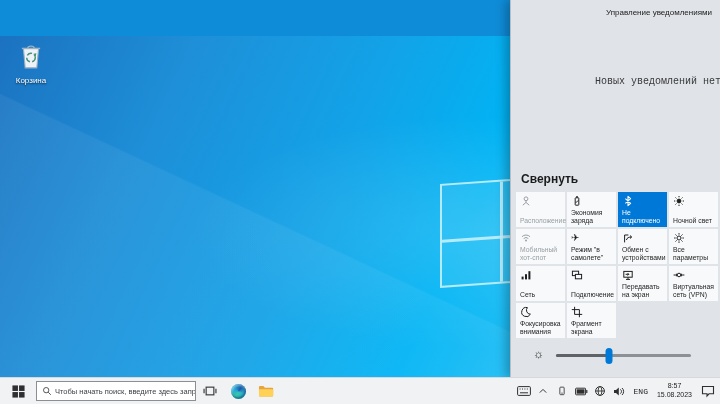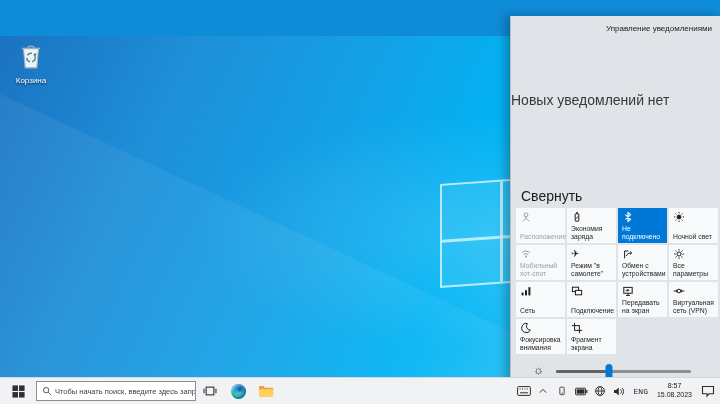--- a/index.html
+++ b/index.html
@@ -24,25 +24,25 @@
     text-shadow:0 1px 2px rgba(0,0,0,.75);}
   .dicon-bin{left:2px;top:6px;}
   .dicon-edge{left:2px;top:52px;}
   .edge-ball{position:relative;width:24px;height:24px;margin:0 auto;border-radius:50%;
     background:conic-gradient(from 210deg,#35c8a8,#27a0dc,#1b55ac,#2fb9c8,#35c8a8);
     box-shadow:inset -2px -3px 4px rgba(10,40,110,.55), inset 2px 3px 4px rgba(190,255,230,.5);}
   .shortcut-arrow{position:absolute;left:-2px;bottom:-2px;width:8px;height:8px;background:#fff;
     border-radius:1px;font-size:7px;line-height:8px;color:#1e62c8;font-weight:bold;}
 
   
-  .panel{position:absolute;left:510px;top:16px;width:210px;height:378px;
+  .panel{position:absolute;left:510px;top:0;width:210px;height:378px;
     background:#e0e4e8;border-left:1px solid #b9bec4;box-shadow:-4px 0 10px rgba(0,0,0,.28);}
   .manage-link{position:absolute;top:8px;right:9px;font-size:8px;color:#1b1b1b;cursor:pointer;}
-  .empty-msg{position:absolute;top:76px;left:0;right:0;text-align:left;font-size:14px;color:#38383a;}
-  .collapse-link{position:absolute;top:172px;left:10px;font-size:14px;color:#1b1b1b;cursor:pointer;}
+  .empty-msg{position:absolute;top:76px;left:0;right:0;text-align:right;font-size:10px;color:#38383a;font-family:Liberation Mono, monospace;}
+  .collapse-link{position:absolute;top:172px;left:10px;font-size:12px;color:#1b1b1b;cursor:pointer;font-weight:bold;}
   .tiles{position:absolute;left:5px;top:192px;display:grid;
     grid-template-columns:repeat(4,49px);grid-auto-rows:35px;gap:2px;}
   .tile{position:relative;background:#f7f9fa;color:#1f1f1f;cursor:pointer;box-sizing:border-box;}
   .tile .ticon{position:absolute;left:4px;top:3px;width:12px;height:12px;color:#1f1f1f;}
   .tile .tlabel{position:absolute;left:4px;right:2px;bottom:2px;font-size:6.8px;line-height:1.18;}
   .tile.disabled,.tile.disabled .ticon{color:#9aa0a5;}
   .tile.active{background:#0078d7;color:#fff;}
   .tile.active .ticon{color:#fff;}
   .ticon svg{width:12px;height:12px;display:block;}
   .ticon .uni{font-size:10px;line-height:12px;display:block;}

